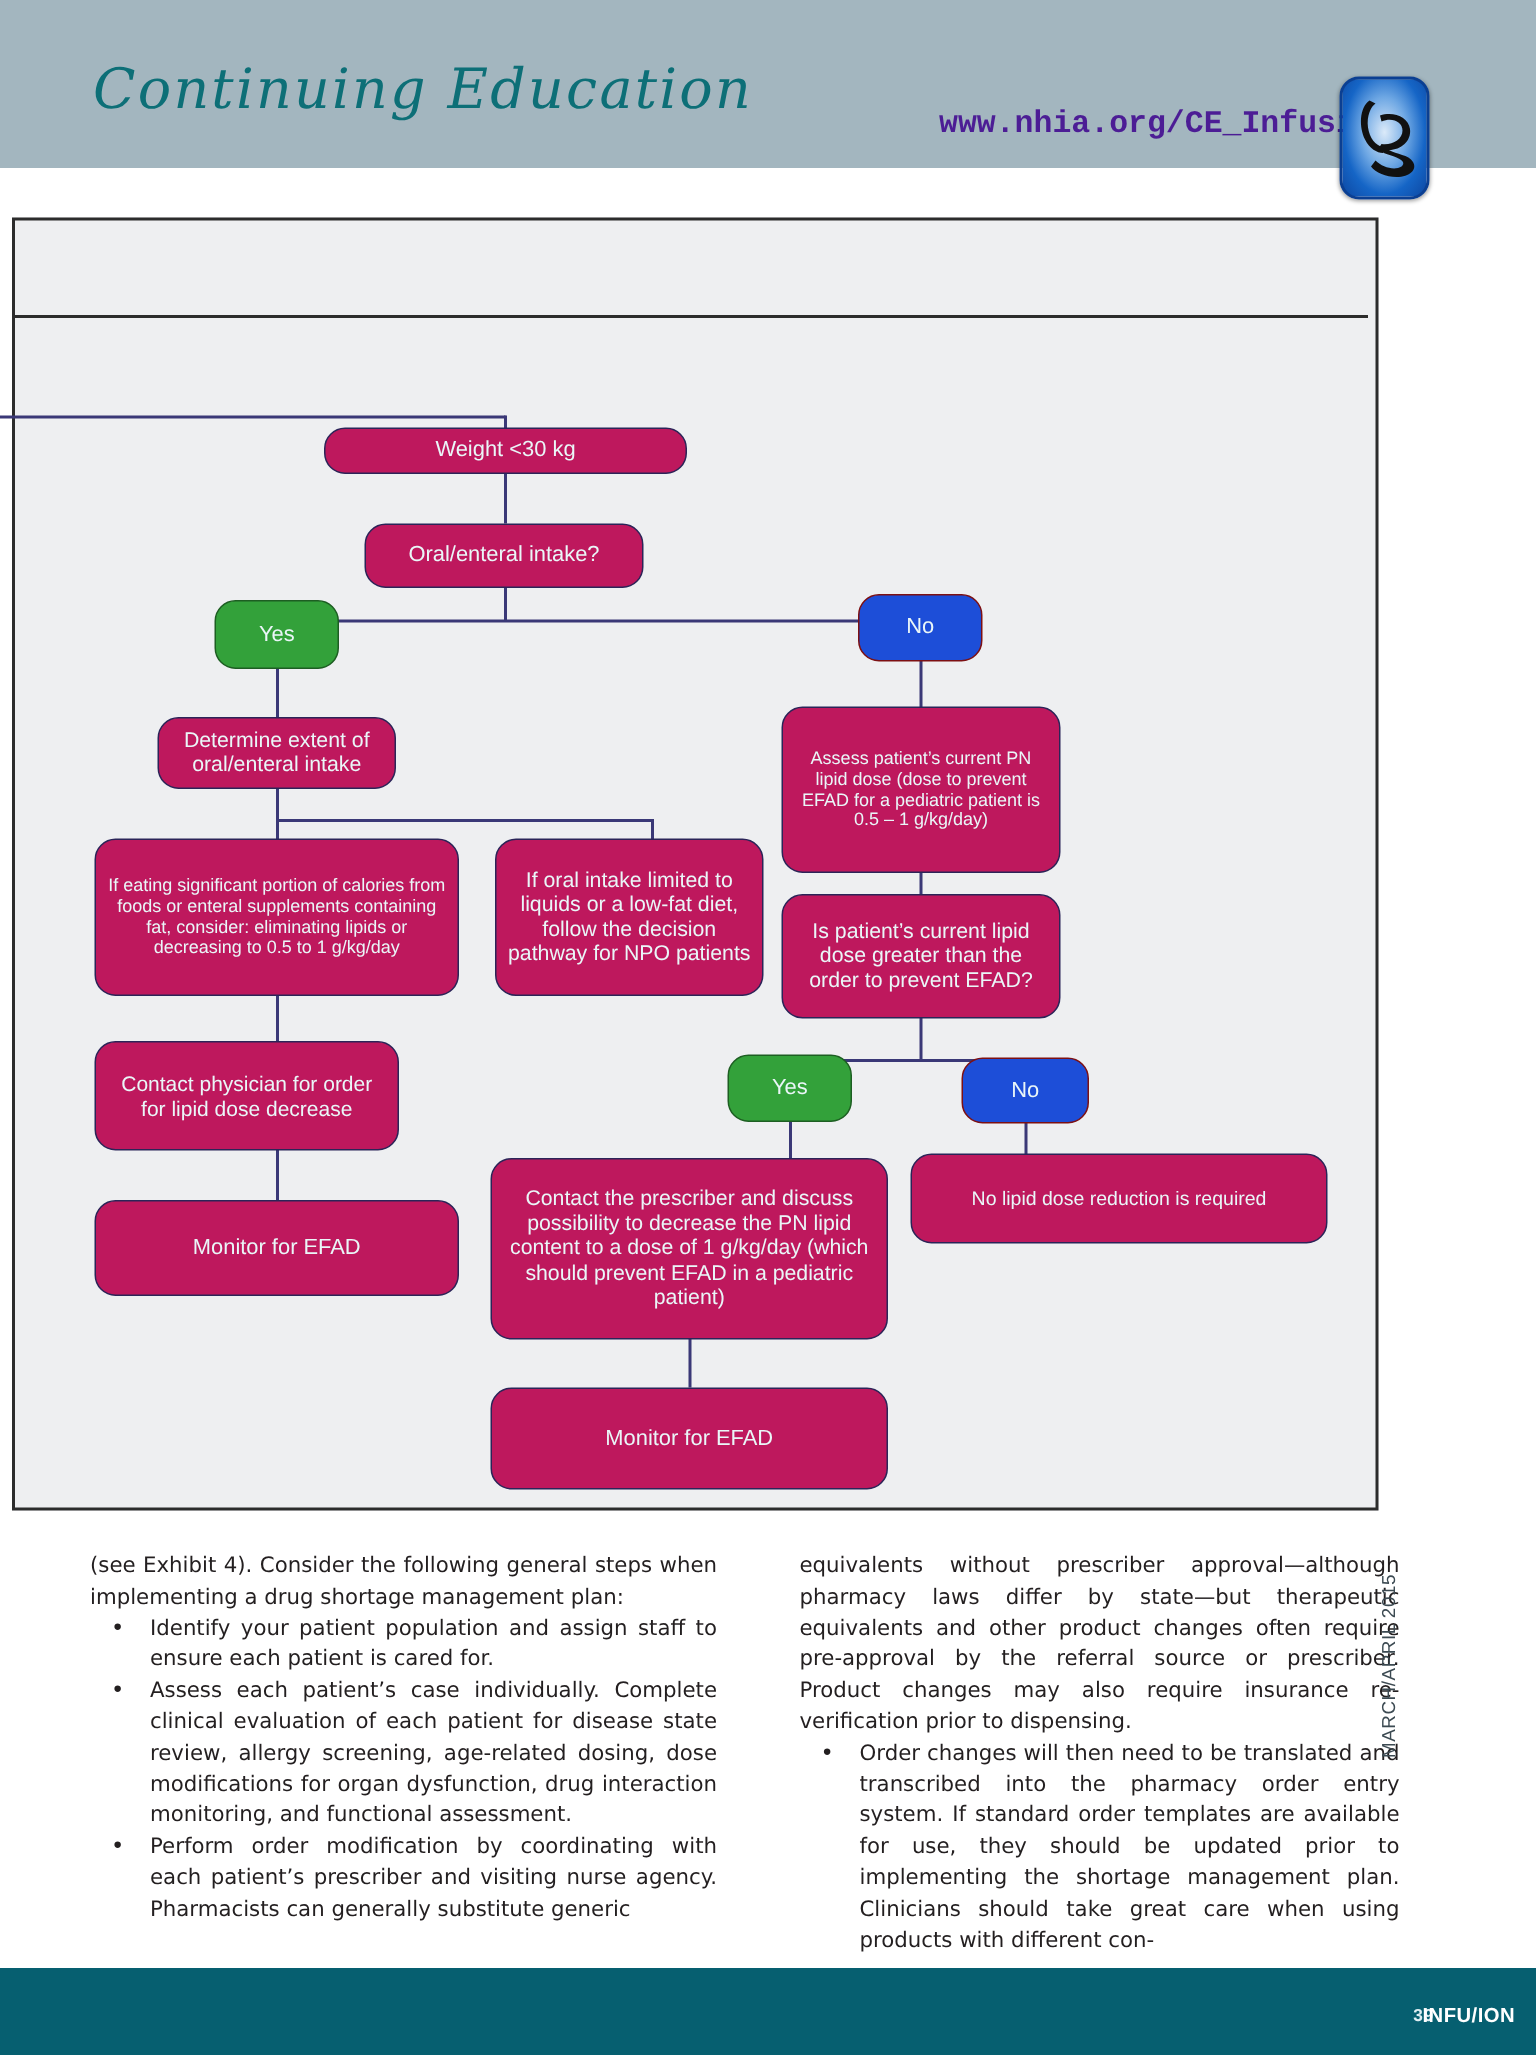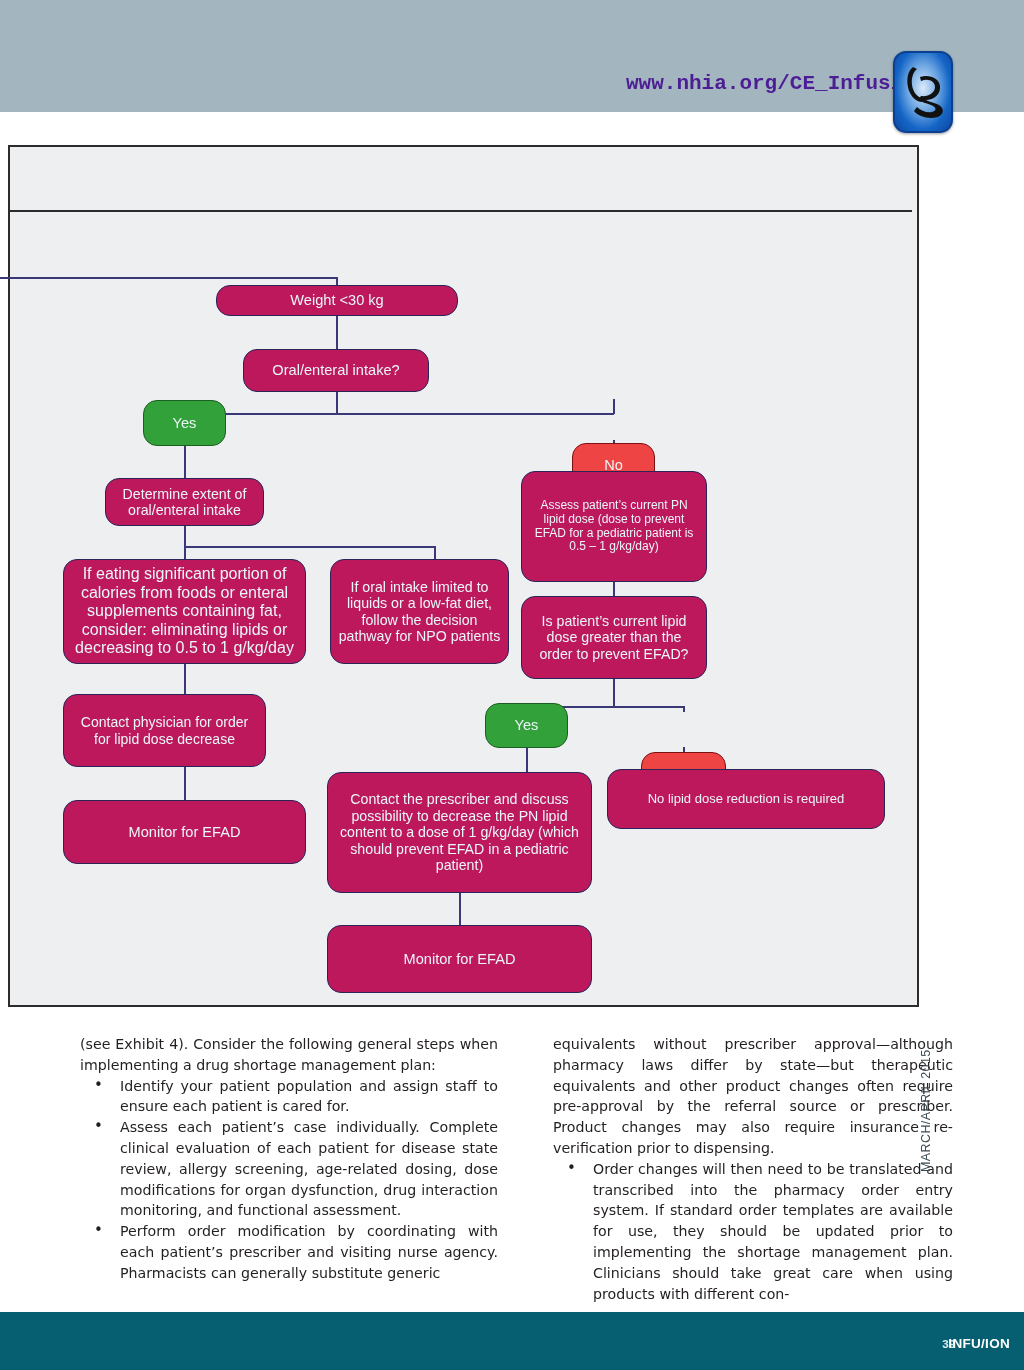--- a/index.html
+++ b/index.html
@@ -60,36 +60,35 @@
     display:flex;align-items:center;justify-content:center;
     text-align:center;
     color:#eaf6f8;
     font-family:"Liberation Sans", sans-serif;
     line-height:1.16;
     padding:3px 7px;
     z-index:3;
   }
   .node.teal{ background:#be185d; }
   .node.green{ background:#33a13a; border-color:#1d5e22; }
-  .node.red{ background:#ef4444; border-color:#7d1013;margin-top:47px; }
+  .node.red{ background:#1d4ed8; border-color:#7d1013; }
 
   
   .ln{position:absolute;background:#3a3877;z-index:1;}
   .lnh{height:1.5px;}
   .lnv{width:1.5px;}
 
   
   .body-col{
     position:absolute;
     font-family:"DejaVu Sans", sans-serif;
     font-size:14.2px;
     line-height:20.8px;
     color:#231f20;
     text-align:justify;
-    margin-left:20px;
   }
   .body-col p{margin:0;}
   .bullets{margin:0;padding:0;list-style:none;}
   .bullets li{
     position:relative;padding-left:40px;margin:0;
     text-align:justify;
   }
   .bullets li .bul{
     position:absolute;left:14px;top:-1px;font-size:15px;
   }
@@ -118,20 +117,21 @@
     position:absolute;right:14px;top:1336px;
     font-family:"Liberation Sans", sans-serif;
     font-size:13.5px;font-weight:bold;color:#ffffff;
     letter-spacing:.3px;
   }
 </style>
 </head>
 <body>
 
 <div class="header-band">
+  <div class="header-title">Continuing Education</div>
   <a class="header-url">www.nhia.org/CE_Infusion</a>
   <div class="ce-badge">
     <svg width="56" height="78" viewBox="0 0 56 78" aria-hidden="true">
       <path d="M18 14 C11 19 11 32 15 40 C18 46 23 49 27 49 L27 45 C22 44 18 39 17 32 C16 24 19 18 22 16 Z" fill="#111111"></path>
       <path d="M25 24 C34 21 44 25 45 33 C46 41 39 47 31 47 C36 50 44 50 47 55 C50 60 45 65 36 65 C29 65 22 62 19 58 L22 54 C26 58 32 60 37 59 C41 58 42 55 38 53 C33 50 26 50 24 46 L26 43 C33 44 40 40 40 34 C40 28 33 25 26 28 Z" fill="#111111"></path>
     </svg>
   </div>
 </div>
 
 <div class="chart-frame">
@@ -161,21 +161,21 @@
 <div class="ln lnv" style="left:526px; top:744px; height:30px;"></div>
 <div class="ln lnv" style="left:683px; top:747px; height:23px;"></div>
 <div class="ln lnv" style="left:459px; top:892px; height:33px;"></div>
 
 <div class="node teal" style="left:216px; top:285px; width:242px; height:31px; font-size:14.6px;">Weight &lt;30 kg</div>
 <div class="node teal" style="left:243px; top:349px; width:186px; height:43px; font-size:14.6px;">Oral/enteral intake?</div>
 <div class="node green" style="left:143px; top:400px; width:83px;  height:46px; font-size:14.6px;">Yes</div>
 <div class="node red" style="left:572px; top:396px; width:83px;  height:45px; font-size:14.6px;">No</div>
 <div class="node teal" style="left:105px; top:478px; width:159px; height:48px; font-size:14.2px;">Determine extent of oral/enteral intake</div>
 <div class="node teal" style="left:521px; top:471px; width:186px; height:111px; font-size:12px;">Assess patient’s current PN lipid dose (dose to prevent EFAD for a pediatric patient is 0.5 – 1 g/kg/day)</div>
-<div class="node teal" style="left:63px;  top:559px; width:243px; height:105px; font-size:16px;">If eating significant portion of calories from foods or enteral supplements containing fat, consider: eliminating lipids or decreasing to 0.5 to 1 g/kg/day</div>
+<div class="node teal" style="left:63px;  top:559px; width:243px; height:105px; font-size:12px;">If eating significant portion of calories from foods or enteral supplements containing fat, consider: eliminating lipids or decreasing to 0.5 to 1 g/kg/day</div>
 <div class="node teal" style="left:330px; top:559px; width:179px; height:105px; font-size:14.2px;">If oral intake limited to liquids or a low-fat diet, follow the decision pathway for NPO patients</div>
 <div class="node teal" style="left:521px; top:596px; width:186px; height:83px; font-size:14.2px;">Is patient’s current lipid dose greater than the order to prevent EFAD?</div>
 <div class="node green" style="left:485px; top:703px; width:83px;  height:45px; font-size:14.6px;">Yes</div>
 <div class="node red" style="left:641px; top:705px; width:85px;  height:44px; font-size:14.6px;">No</div>
 <div class="node teal" style="left:63px; top:694px; width:203px; height:73px; font-size:14px;">Contact physician for order for lipid dose decrease</div>
 <div class="node teal" style="left:327px; top:772px; width:265px; height:121px; font-size:14.2px;">Contact the prescriber and discuss possibility to decrease the PN lipid content to a dose of 1 g/kg/day (which should prevent EFAD in a pediatric patient)</div>
 <div class="node teal" style="left:607px; top:769px; width:278px; height:60px; font-size:13px;">No lipid dose reduction is required</div>
 <div class="node teal" style="left:63px;  top:800px; width:243px; height:64px; font-size:14.6px;">Monitor for EFAD</div>
 <div class="node teal" style="left:327px; top:925px; width:265px; height:68px; font-size:14.6px;">Monitor for EFAD</div>
 

